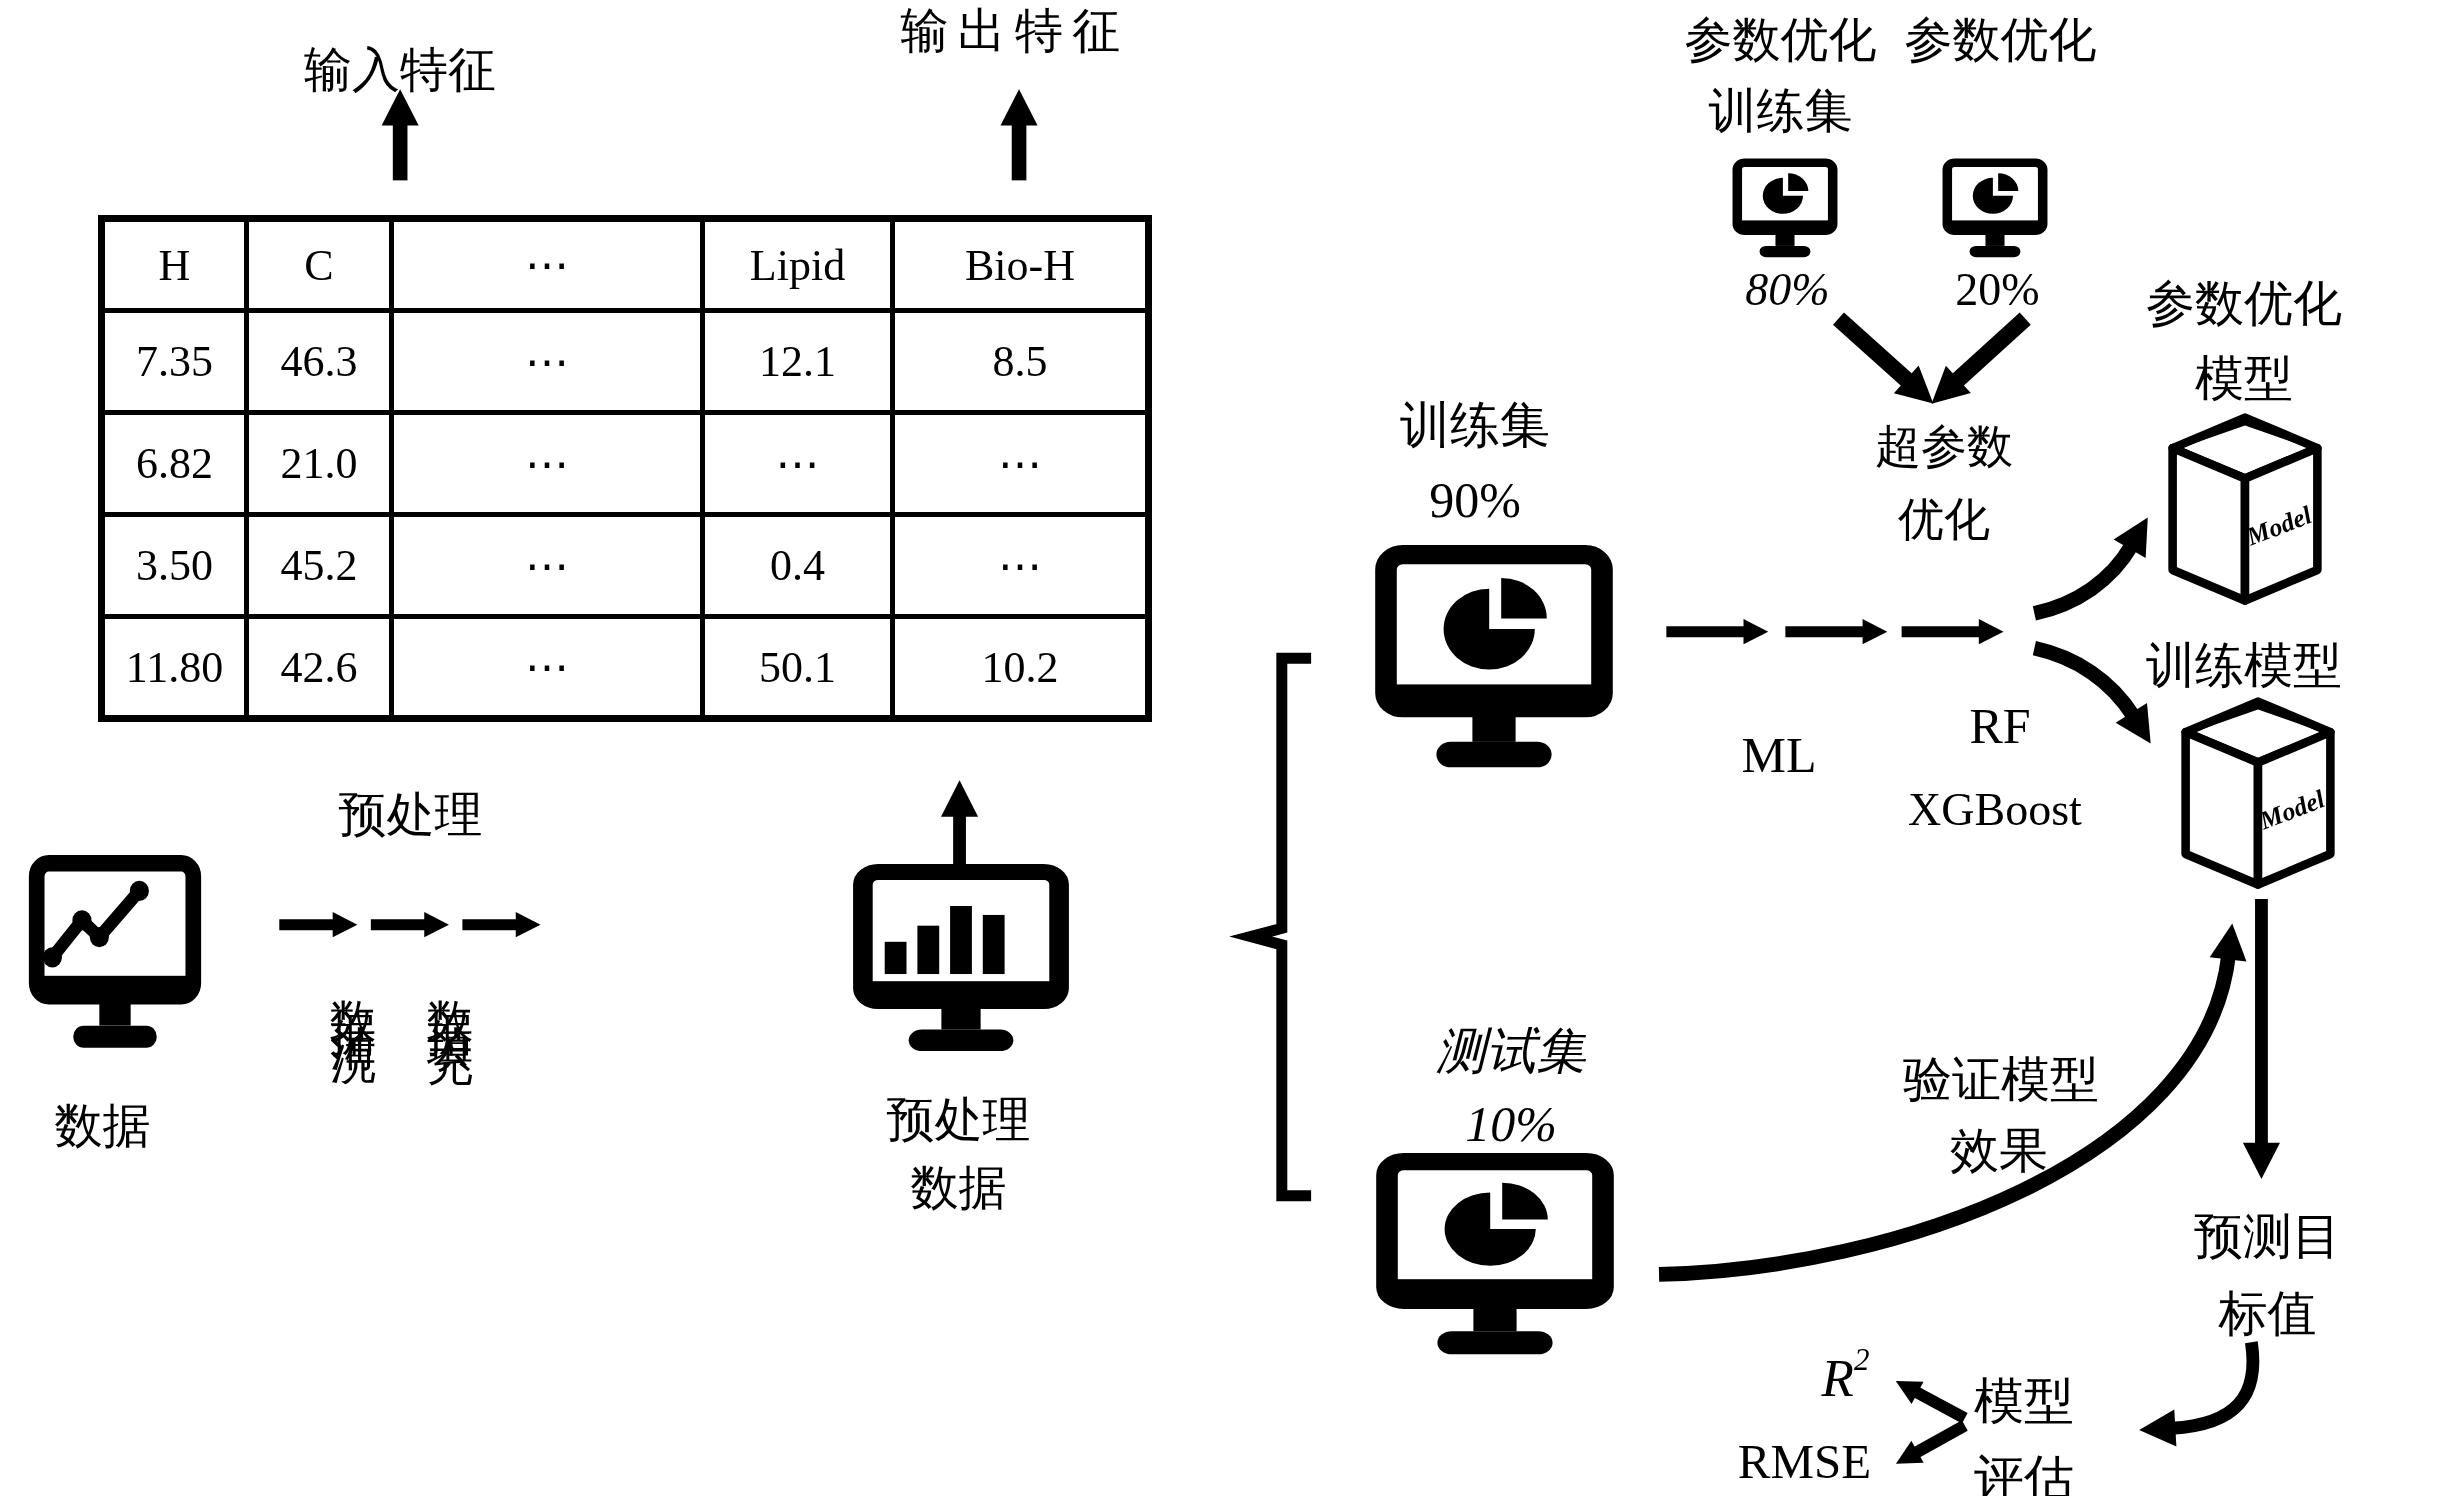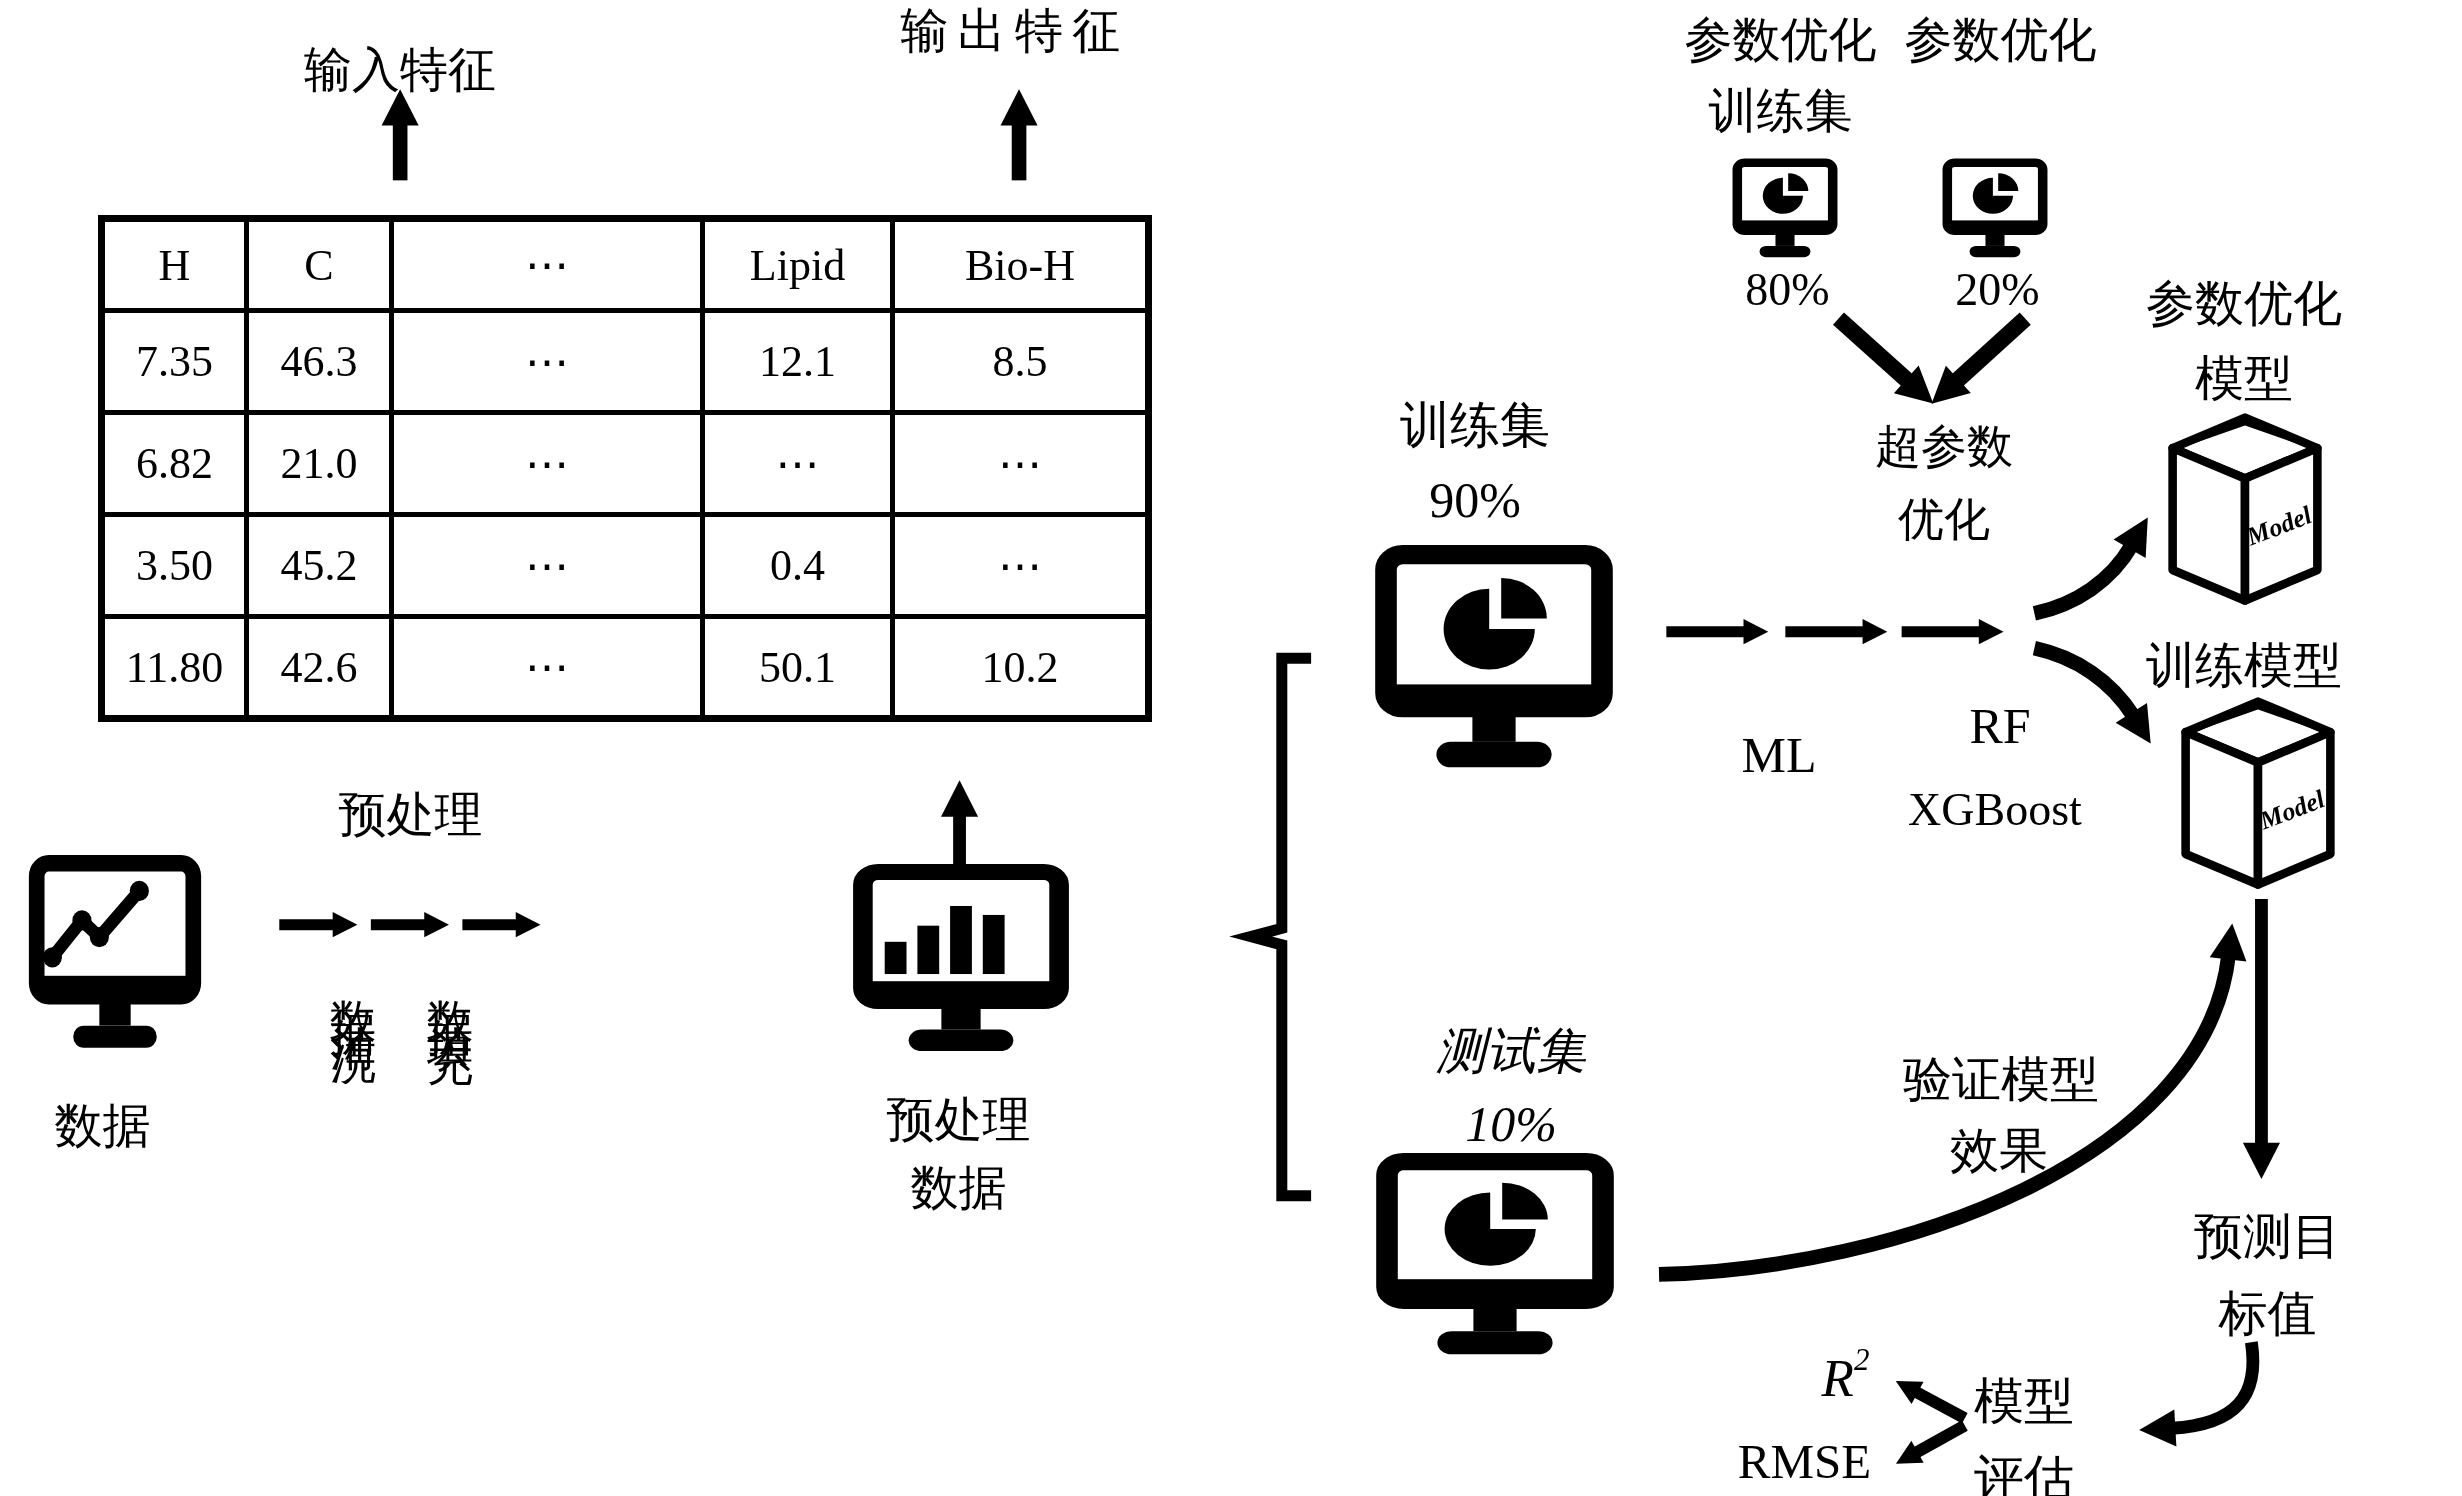--- a/index.html
+++ b/index.html
@@ -197,21 +197,21 @@
     <path d="M53,35 L53,16 A19,19 0 0 1 72,35 Z" fill="#000"></path>
   </svg>
   <svg class="mon" style="left:1942px;top:158px;" width="106" height="104" viewBox="0 0 100 110" preserveAspectRatio="none">
     <rect x="5" y="5" width="90" height="72" rx="7" fill="#fff" stroke="#000" stroke-width="9"></rect>
     <rect x="7" y="66" width="86" height="12" fill="#000"></rect>
     <rect x="41" y="78" width="18" height="15" fill="#000"></rect>
     <rect x="26" y="93" width="48" height="12" rx="6" fill="#000"></rect>
     <path d="M48,40 L48,21 A19,19 0 1 0 67,40 Z" fill="#000"></path>
     <path d="M53,35 L53,16 A19,19 0 0 1 72,35 Z" fill="#000"></path>
   </svg>
-  <div class="lbl" style="left:1737px;top:262px;width:101px;font-size:46px;">80%</div>
+  <div class="lbl" style="left:1737px;top:262px;width:101px;font-size:46px;font-style:italic;">80%</div>
   <div class="lbl" style="left:1947px;top:262px;width:101px;font-size:46px;">20%</div>
 
   <div class="lbl2" style="left:1857px;top:410px;width:174px;font-size:46px;line-height:73px;">
     <div>超参数</div>
     <div>优化</div>
   </div>
 
   <div class="lbl" style="left:1724px;top:725px;width:110px;font-size:50px;">ML</div>
   <div class="lbl" style="left:1952px;top:696px;width:96px;font-size:50px;text-align:center;">RF</div>
   <div class="lbl" style="left:1885px;top:782px;width:220px;font-size:46px;">XGBoost</div>

